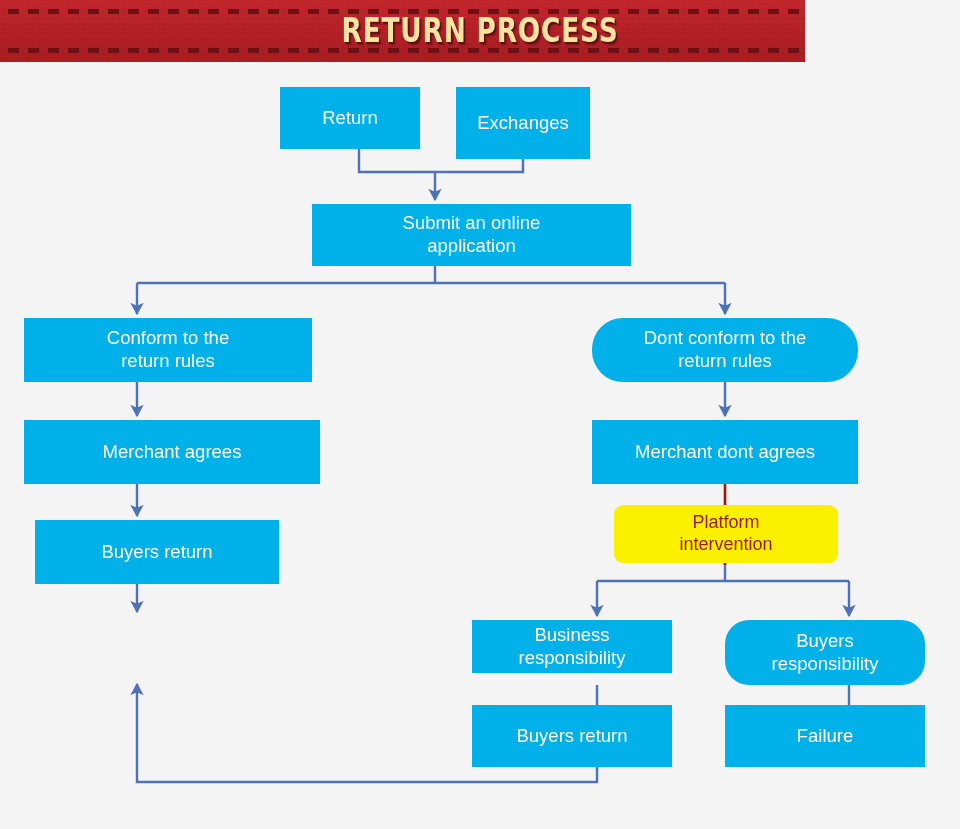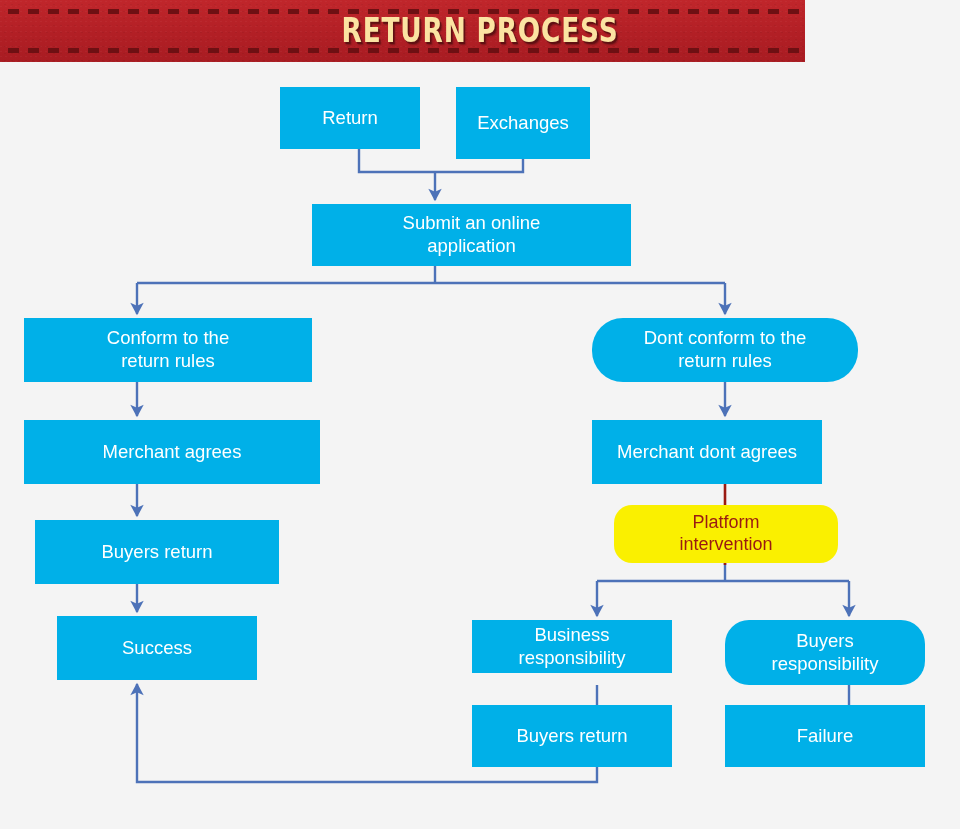--- a/index.html
+++ b/index.html
@@ -103,21 +103,21 @@
     background: #00b0e8;
     font-size: 18.5px;
     line-height: 1.22;
     padding: 2px 6px;
     white-space: pre-line;
     z-index: 3;
   }
   .node.yellow {
     background: #faf000;
     color: #9a1a12;
-    border-radius: 18px;
+    border-radius: 9px;
     font-size: 18px;
   }
 </style>
 </head>
 <body>
 
 <div id="banner">
   <div class="banner-dash" id="dash-top"></div>
   <div class="banner-dash" id="dash-bottom"></div>
   <div id="banner-title">RETURN PROCESS</div>
@@ -173,26 +173,25 @@
   <div class="node" style="left:312px; top:142px; width:319px; height:62px;">Submit an online
 application</div>
 
   <div class="node" style="left:24px; top:256px; width:288px; height:64px;">Conform to the
 return rules</div>
 
   <div class="node" style="left:24px; top:358px; width:296px; height:64px;">Merchant agrees</div>
 
   <div class="node" style="left:35px; top:458px; width:244px; height:64px;">Buyers return</div>
 
-  <div class="node" style="left:57px; top:554px; width:200px; height:64px;">Success</div>
 
   <div class="node" style="left:592px; top:256px; width:266px; height:64px;border-radius:31px;">Dont conform to the
 return rules</div>
 
-  <div class="node" style="left:592px; top:358px; width:230px; height:64px;">Merchant dont agrees</div>
+  <div class="node" style="left:592px; top:358px; width:266px; height:64px;">Merchant dont agrees</div>
 
   <div class="node yellow" style="left:614px; top:443px; width:224px; height:58px;">Platform
 intervention</div>
 
   <div class="node" style="left:472px; top:558px; width:200px; height:53px;">Business
 responsibility</div>
 
   <div class="node" style="left:725px; top:558px; width:200px; height:65px;border-radius:24px;">Buyers
 responsibility</div>
 

